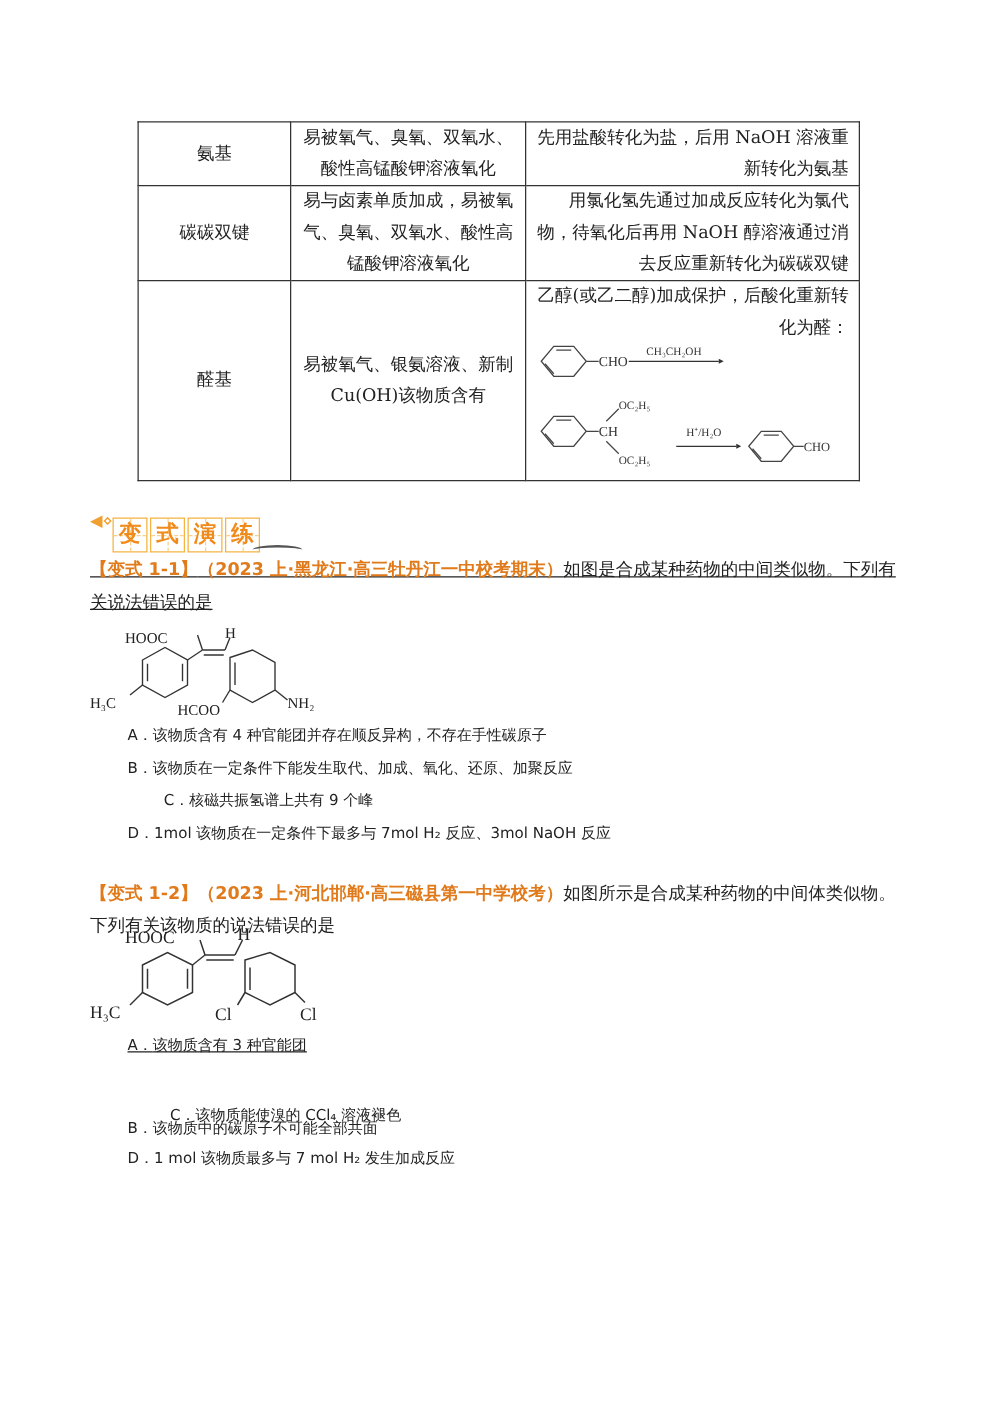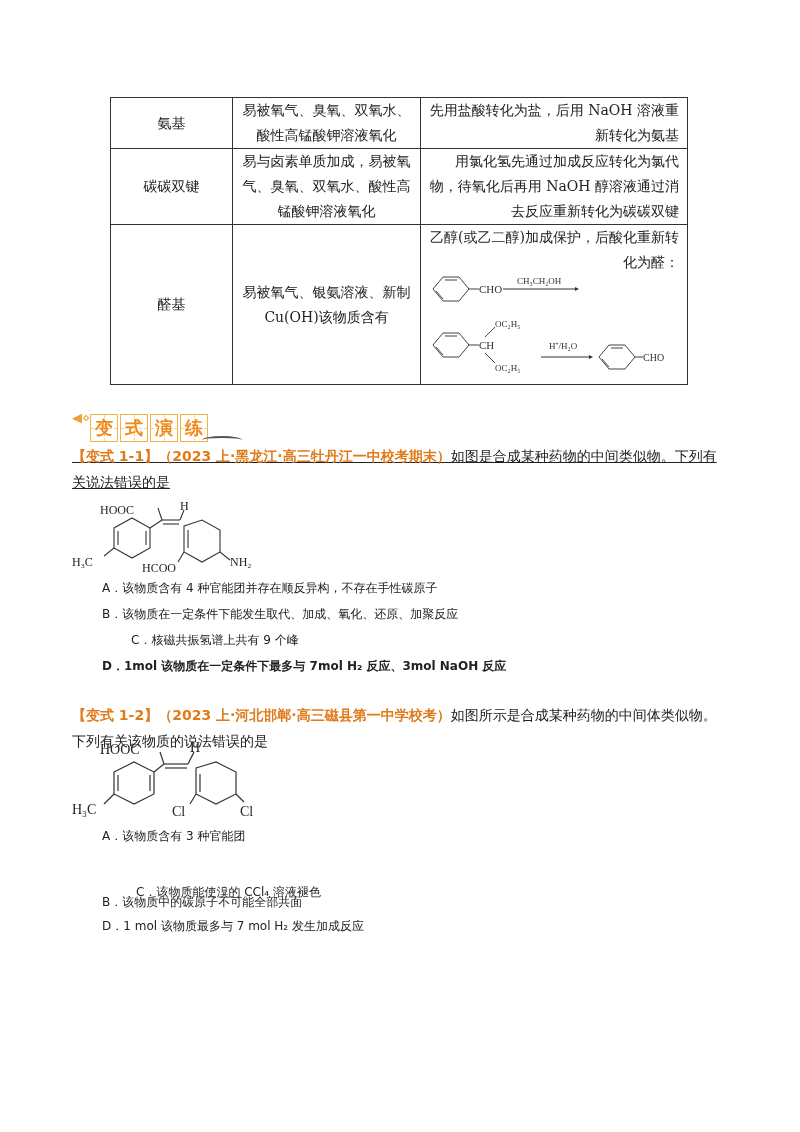--- a/index.html
+++ b/index.html
@@ -127,21 +127,21 @@
   <text x="30" y="14" font-size="12" fill="#222">HOOC</text>
   <text x="110" y="10" font-size="12" fill="#222">H</text>
   <text x="2" y="66" font-size="12" fill="#222">H₃C</text>
   <text x="72" y="72" font-size="12" fill="#222">HCOO</text>
   <text x="160" y="66" font-size="12" fill="#222">NH₂</text>
 </svg>
 
 <div class="opt" style="top:580px;"><span>A．</span><span>该物质含有 4 种官能团并存在顺反异构，不存在手性碳原子</span></div>
 <div class="opt" style="top:606px;"><span>B．</span><span>该物质在一定条件下能发生取代、加成、氧化、还原、加聚反应</span></div>
 <div class="opt" style="top:632px;margin-left:29px;"><span>C．</span><span>核磁共振氢谱上共有 9 个峰</span></div>
-<div class="opt" style="top:658px;font-weight:bold;"><span>D．</span><span>1mol 该物质在一定条件下最多与 7mol H₂ 反应、3mol NaOH 反应</span></div>
+<div class="opt" style="top:658px;"><span>D．</span><span>1mol 该物质在一定条件下最多与 7mol H₂ 反应、3mol NaOH 反应</span></div>
 
 <div class="abs qtext" style="top:682px;margin-top:20px;">
   <span class="qtag">【变式 1-2】</span><span class="qtag">（2023 上·河北邯郸·高三磁县第一中学校考）</span><span>如图所示是合成某种药物的中间体类似物。下列有关该物质的说法错误的是</span>
 </div>
 
 <svg class="abs" style="left:72px; top:738px;" width="200" height="82" viewBox="0 0 200 82">
   <g stroke="#333" stroke-width="1.2" fill="none">
     <polygon points="42,34 62,24 82,34 82,56 62,66 42,56"></polygon>
     <line x1="46" y1="37" x2="46" y2="53"></line>
       <line x1="78" y1="37" x2="78" y2="53"></line>
@@ -156,16 +156,16 @@
     <line x1="124" y1="56" x2="118" y2="66"></line>
     <line x1="164" y1="56" x2="172" y2="64"></line>
   </g>
   <text x="28" y="16" font-size="14" fill="#222">HOOC</text>
   <text x="118" y="14" font-size="14" fill="#222">H</text>
   <text x="0" y="76" font-size="14" fill="#222">H₃C</text>
   <text x="100" y="78" font-size="14" fill="#222">Cl</text>
   <text x="168" y="78" font-size="14" fill="#222">Cl</text>
 </svg>
 
-<div class="opt" style="top:828px;"><span>A．</span><span>该物质含有 3 种官能团</span></div>
+<div class="opt" style="top:828px;text-decoration:underline;"><span>A．</span><span>该物质含有 3 种官能团</span></div>
 <div class="opt" style="top:894px;"><span>B．</span><span>该物质中的碳原子不可能全部共面</span></div>
 <div class="opt" style="top:884px;margin-left:34px;"><span>C．</span><span>该物质能使溴的 CCl₄ 溶液褪色</span></div>
 <div class="opt" style="top:918px;"><span>D．</span><span>1 mol 该物质最多与 7 mol H₂ 发生加成反应</span></div>
 
 </body></html>

